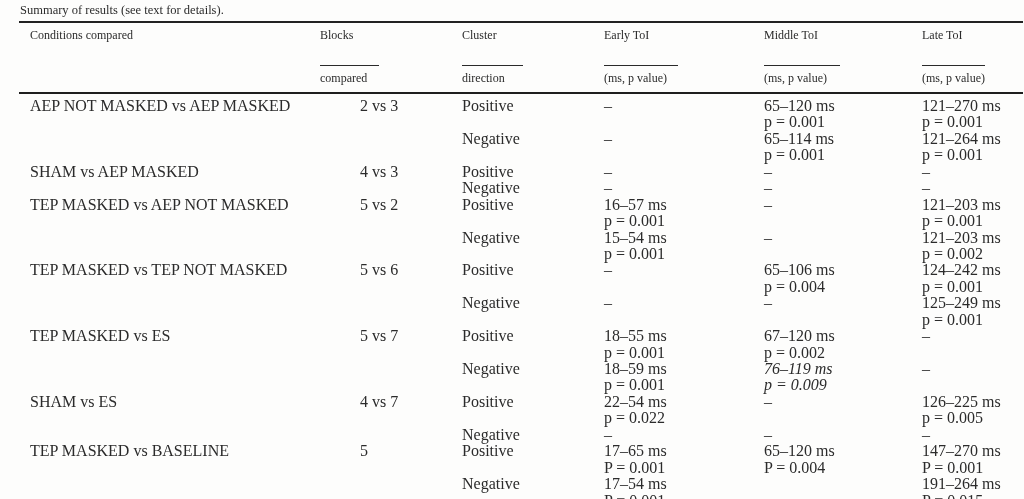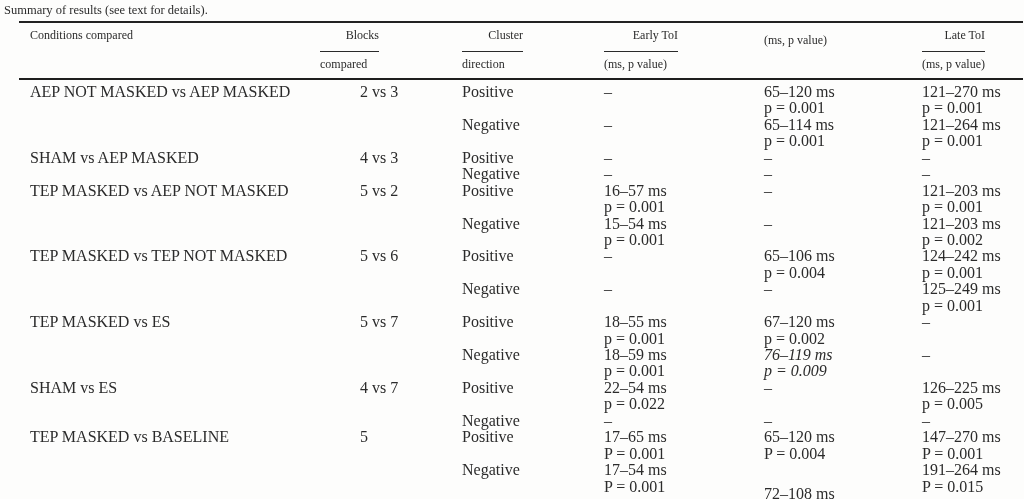--- a/index.html
+++ b/index.html
@@ -2,32 +2,32 @@
 <html><head>
 <meta charset="utf-8">
 <style>
   html,body{margin:0;padding:0;background:#ffffff;}
   #page{
     position:relative;width:1024px;height:499px;overflow:hidden;
     background:#fdfdfc;color:#2b2b2b;
     font-family:"Liberation Serif","DejaVu Serif",serif;
     -webkit-font-smoothing:antialiased;
   }
-  .caption{position:absolute;left:4px;top:2px;font-size:12.5px;line-height:17px;}
+  .caption{position:absolute;left:20px;top:2px;font-size:12.5px;line-height:17px;}
   .table{position:absolute;left:19px;top:21px;width:1004px;}
   .grid6{display:grid;grid-template-columns:301px 142px 142px 160px 158px 101px;}
   
   .thead{
     border-top:2.2px solid #222;
     border-bottom:2.6px solid #1e1e1e;
     padding:5px 0 6px 0;
   }
   .hcell{font-size:12px;line-height:15px;}
   .hcell:nth-child(1){padding-left:11px;}
-  .h1 .u{display:inline-block;border-bottom:1.4px solid #2a2a2a;padding-bottom:8px;text-align:right;}
+  .h1 .u{display:inline-block;border-bottom:1.4px solid #2a2a2a;padding-bottom:22px;}
   .thead .hcell:nth-child(2) .u{width:59px;}
   .thead .hcell:nth-child(3) .u{width:61px;}
   .thead .hcell:nth-child(4) .u{width:74px;}
   .thead .hcell:nth-child(5) .u{width:76px;}
   .thead .hcell:nth-child(6) .u{width:63px;}
   .h2{margin-top:5px;}
   
   .tbody{padding:4px 0 2px 0;border-bottom:2.4px solid #1e1e1e;font-size:16px;}
   .rgroup{align-items:start;}
   .ccell{grid-column:1;grid-row:1;padding-left:11px;}
@@ -50,20 +50,21 @@
         </div>
         <div class="hcell">
           <div class="h1"><span class="u">Cluster</span></div>
           <div class="h2">direction</div>
         </div>
         <div class="hcell">
           <div class="h1"><span class="u">Early ToI</span></div>
           <div class="h2">(ms, p value)</div>
         </div>
         <div class="hcell">
+          <div class="h1"><span class="u">Middle ToI</span></div>
           <div class="h2">(ms, p value)</div>
         </div>
         <div class="hcell">
           <div class="h1"><span class="u">Late ToI</span></div>
           <div class="h2">(ms, p value)</div>
         </div>
       </div>
     <div class="tbody">
         <div class="rgroup grid6">
           <div class="ccell">AEP NOT MASKED vs AEP MASKED</div>

